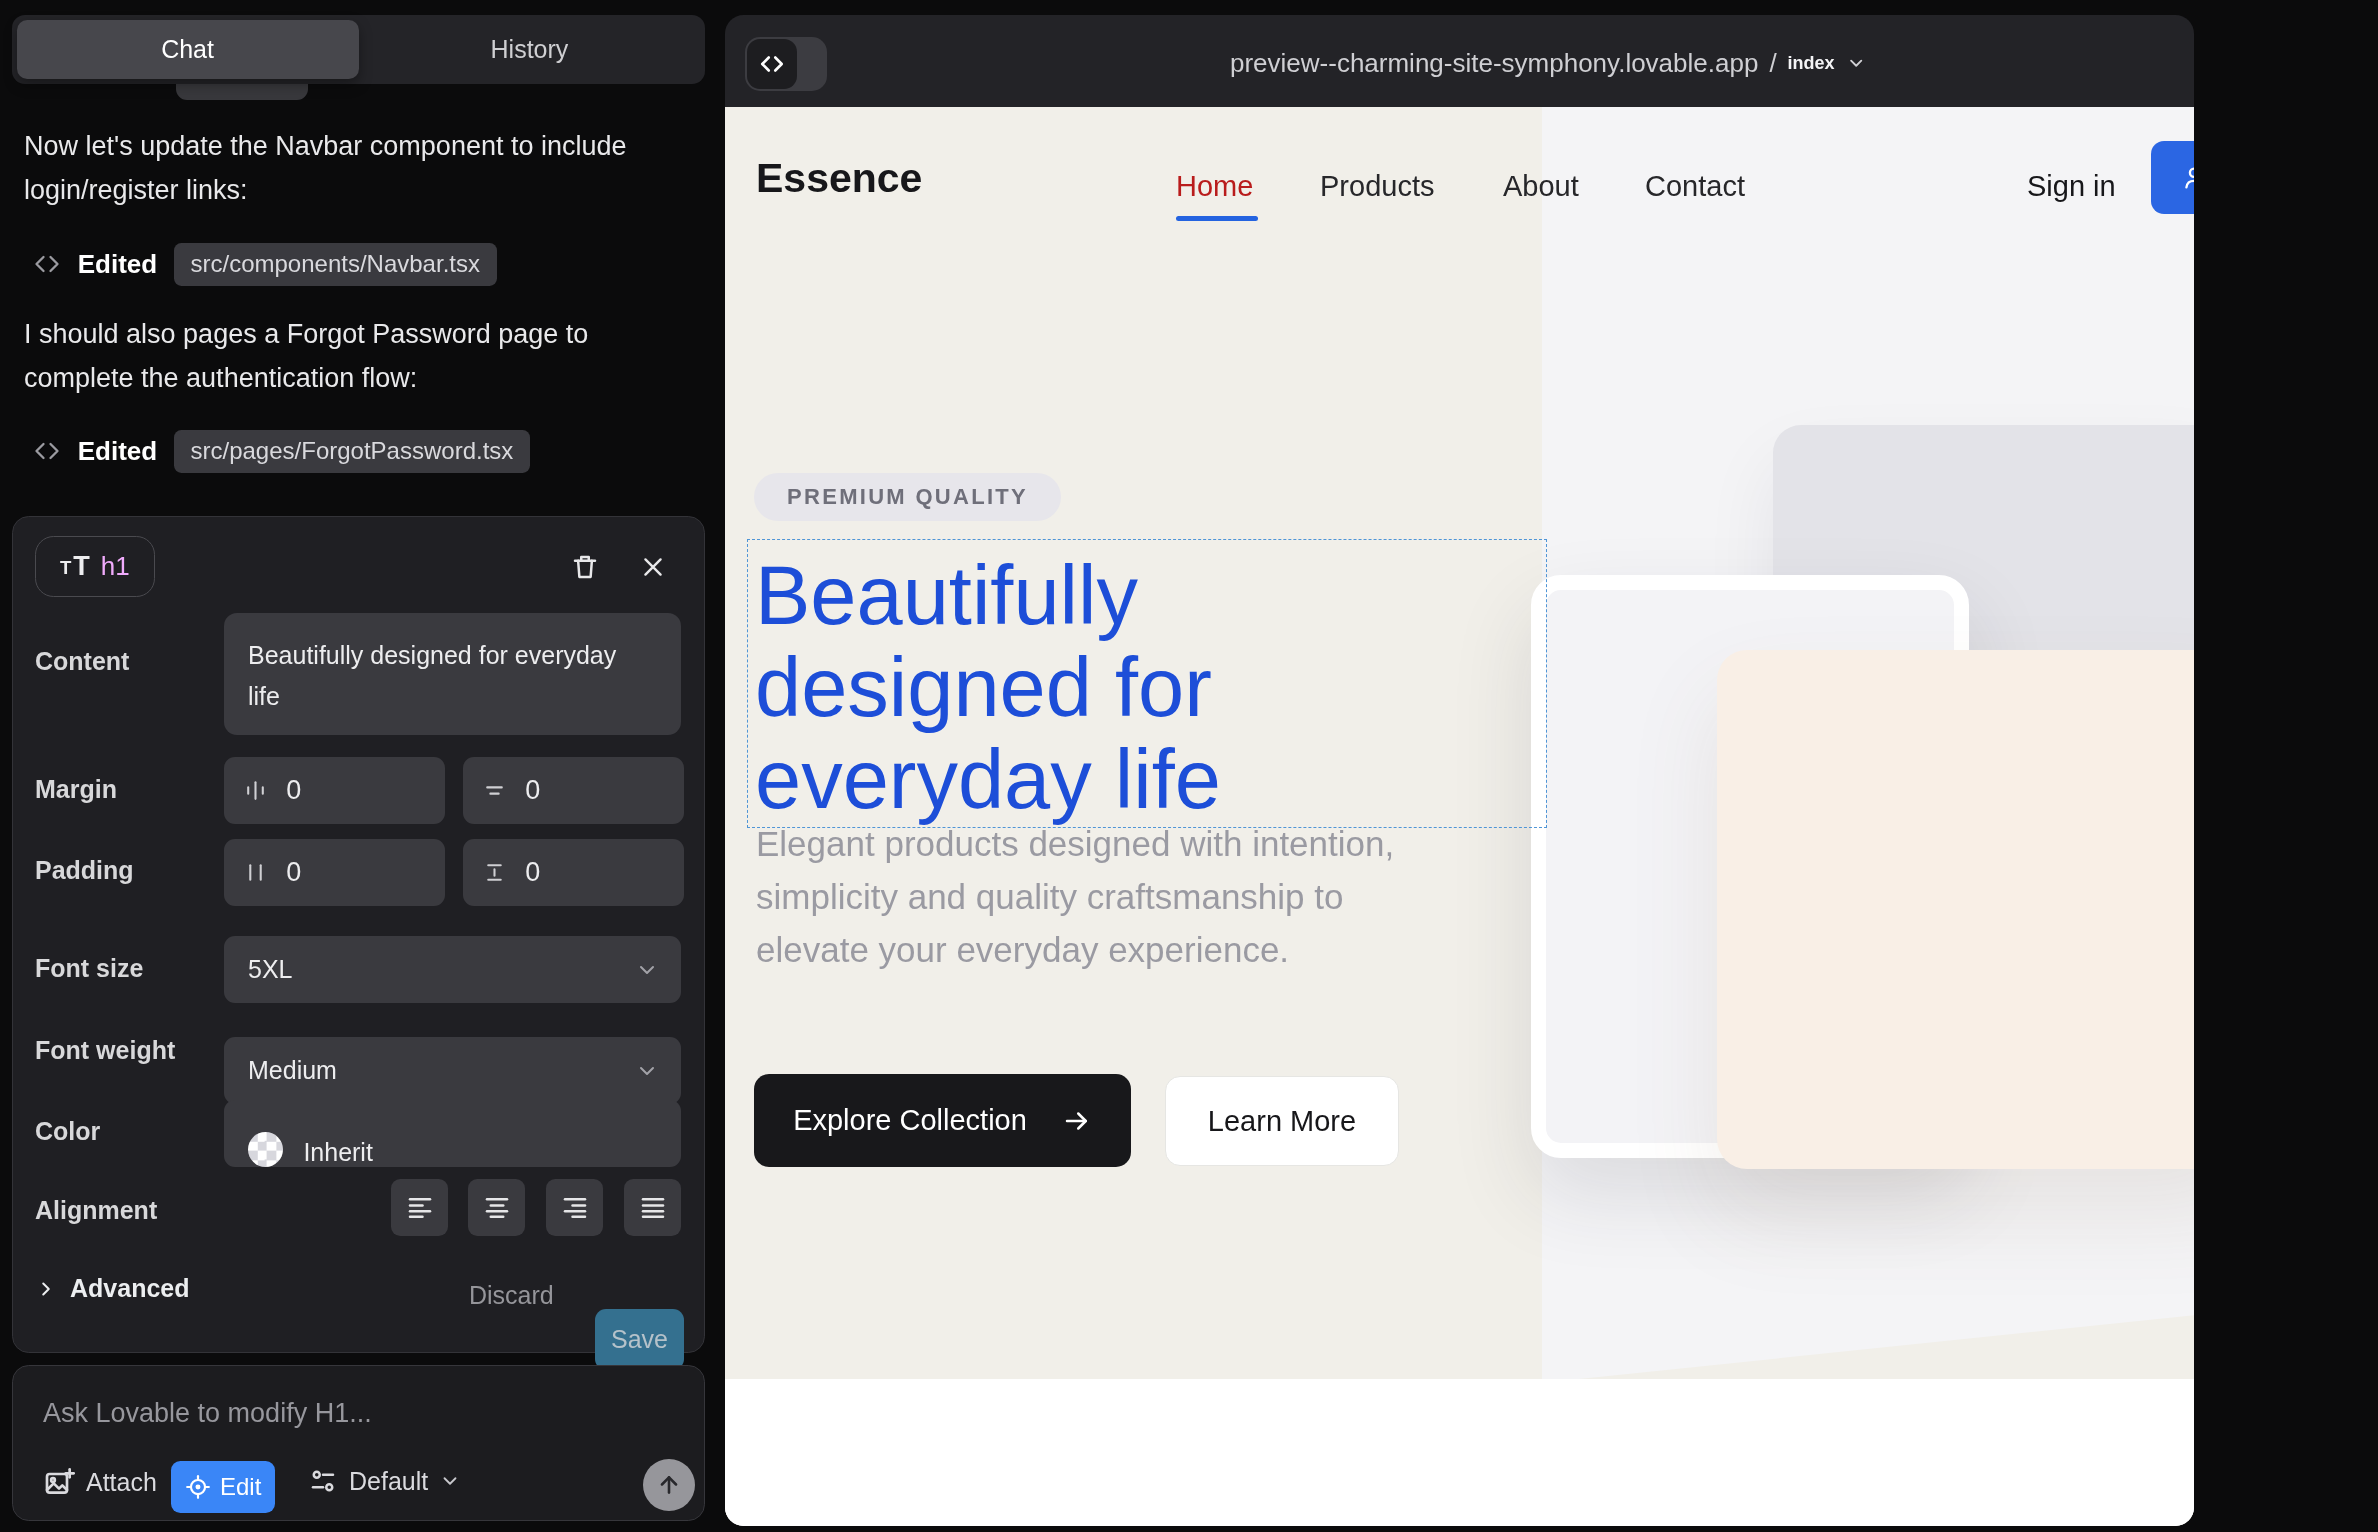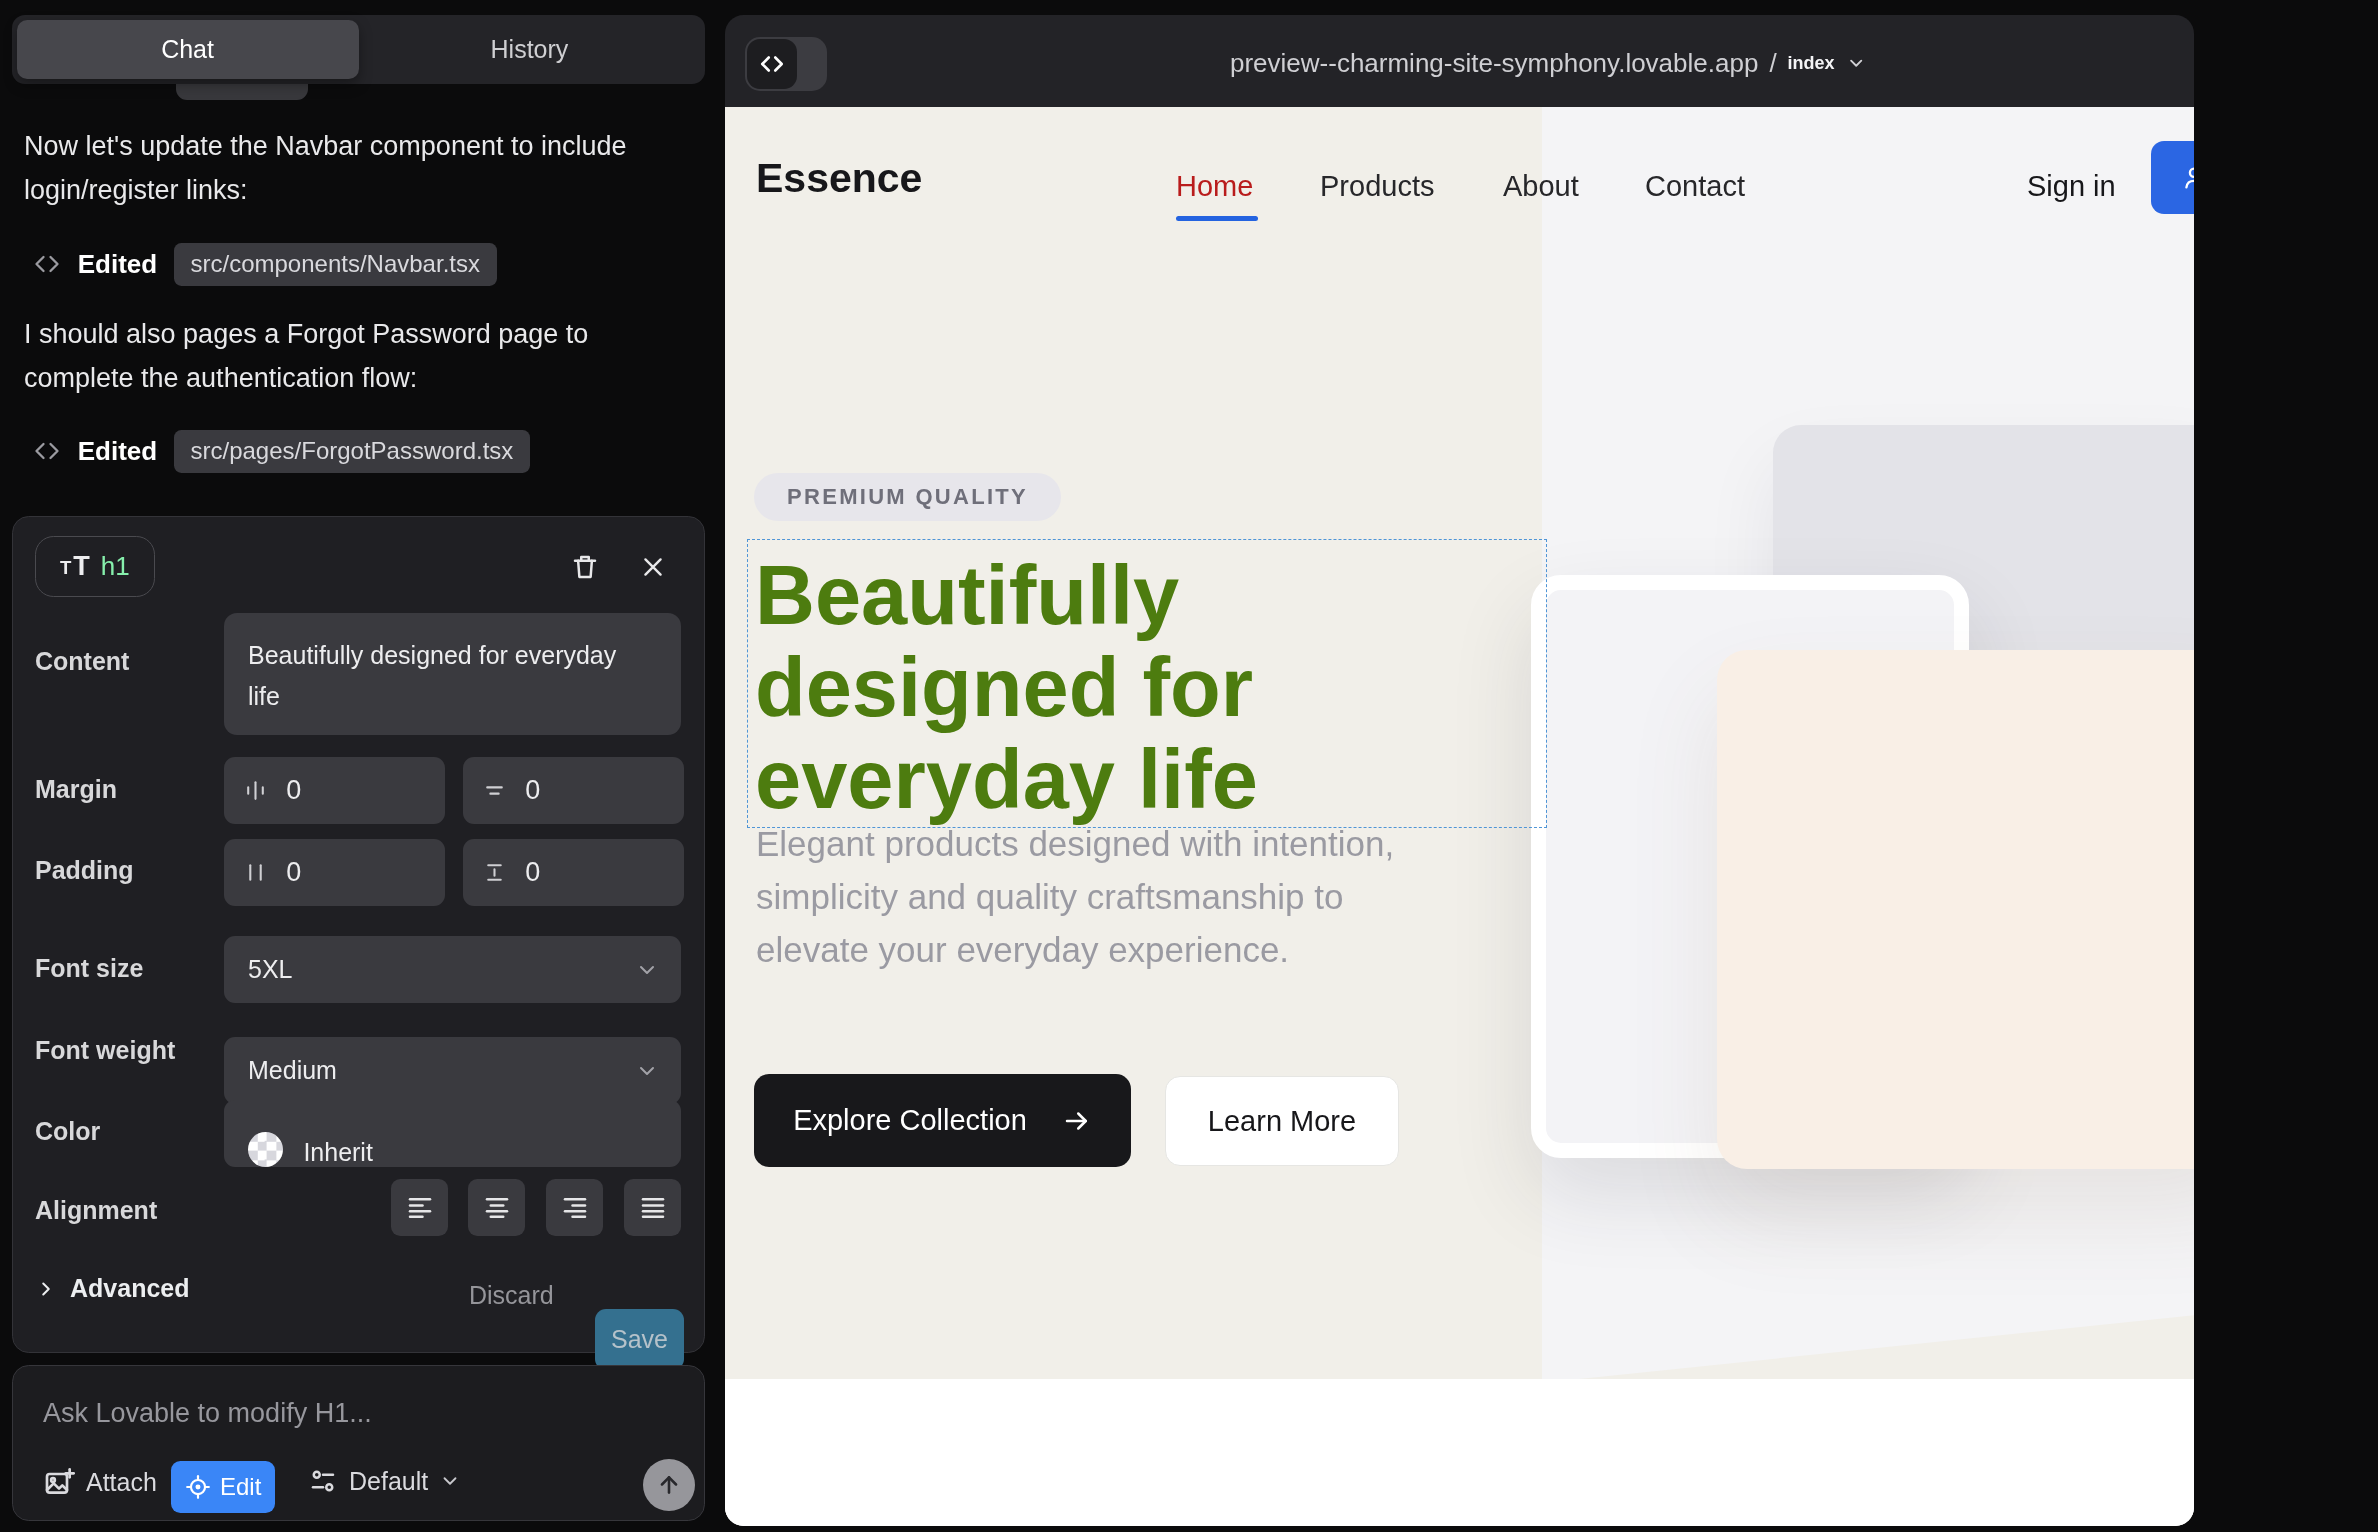--- a/index.html
+++ b/index.html
@@ -23,21 +23,21 @@
   .file-chip { background:#3a3a3f; border-radius:7.4px; padding:7.4px 16.7px; font-size:24px; color:#d9d9dd; cursor:pointer; }
 
   
   .panel { left:12px; top:516px; width:693px; height:837px; background:#1f1f23;
            border:0.9px solid #333338; border-radius:16.7px; z-index:2; }
   .panel .hdr-pill { left:22px; top:18.6px; height:61px; padding:0 24px; border:1.4px solid #4a4a4f; border-radius:18.6px;
            display:inline-flex; align-items:center; gap:11px; color:#ededef; }
   .tag-ic { display:flex; align-items:flex-end; gap:1.9px; color:#ededef; font-weight:700; }
   .tag-ic .t-sm { font-size:18.6px; line-height:24px; }
   .tag-ic .t-lg { font-size:27px; line-height:28px; }
-  .hdr-tag { font-size:26px; color:#86efac; }
+  .hdr-tag { font-size:26px; color:#f0abfc; }
   .icon-btn { color:#e8e8ea; cursor:pointer; }
   .flabel { left:22px; font-size:25px; font-weight:600; color:#d8d8da; }
   .ta { left:211px; top:96px; width:457px; height:122px; background:#3a3a3f; border-radius:13px;
         padding:22px 56px 22px 24px; font-size:25px; line-height:41px; color:#ededef; cursor:text; }
   .numin { width:221px; height:67px; background:#3a3a3f; border-radius:11px; display:flex; align-items:center;
            padding-left:18.6px; gap:18.6px; color:#ededef; font-size:27px; cursor:text; }
   .numin .ic { color:#cfcfd3; }
   .sel { left:211px; width:457px; height:67px; background:#3a3a3f; border-radius:11px; display:flex; align-items:center;
          padding:0 22px 0 24px; color:#ededef; font-size:25px; cursor:pointer; }
   .sel .chev { margin-left:auto; color:#a2a2a8; }
@@ -81,21 +81,21 @@
   .brand { left:31px; top:48px; font-size:41px; font-weight:700; color:#17171a; }
   .navlink { top:63px; font-size:29px; color:#27272a; cursor:pointer; }
   .navlink.active { color:#b91c1c; }
   .nav-underline { left:451px; top:109px; width:82px; height:4.6px; border-radius:2.8px; background:#2463e0; }
   .signin { left:1302px; top:63px; font-size:29px; color:#17171a; cursor:pointer; }
   .signup { left:1426px; top:34px; width:193px; height:73px; background:#2b66e3; border-radius:13px;
             display:flex; align-items:center; justify-content:center; gap:13px; color:#fff; font-size:28px; cursor:pointer; }
   .badge { left:29px; top:366px; height:48px; padding:0 33px; background:#e7e6eb; border-radius:24px;
            display:inline-flex; align-items:center; font-size:22px; font-weight:600; letter-spacing:2.3px; color:#6f6f7a; }
   .selbox { left:22px; top:432px; width:800px; height:289px; border:1.9px dashed #4f95d6; z-index:6; pointer-events:none; }
-  .hero-h1 { left:30px; top:443px; font-size:83px; line-height:92px; font-weight:700; color:#4d7c0f; z-index:5; cursor:pointer; }
+  .hero-h1 { left:30px; top:443px; font-size:83px; line-height:92px; font-weight:400; color:#1d4ed8; z-index:5; cursor:pointer; }
   .hero-p { left:31px; top:710px; font-size:35px; line-height:53px; color:#9a9aa2; }
   .cta1 { left:29px; top:967px; width:377px; height:93px; background:#18181b; border-radius:15px;
           display:flex; align-items:center; justify-content:center; gap:35px; color:#fff; font-size:29px; cursor:pointer; }
   .cta2 { left:440px; top:969px; width:234px; height:90px; background:#fff; border:1.4px solid #e6e6e3;
           border-radius:15px; display:flex; align-items:center; justify-content:center; color:#17171a; font-size:29px; cursor:pointer; }
   .card-gray  { left:1048px; top:318px; width:455px; height:595px; background:#e3e3e8; border-radius:28px;
                 box-shadow:0 37px 74px rgba(30,30,50,.07); z-index:1; }
   .card-white { left:806px; top:468px; width:438px; height:583px; background:#f3f3f6; border:15px solid #ffffff;
                 border-radius:30px; box-shadow:0 37px 83px rgba(40,40,60,.12); z-index:2; }
   .card-beige { left:992px; top:543px; width:542px; height:519px; background:#f9efe6; border-radius:30px;

